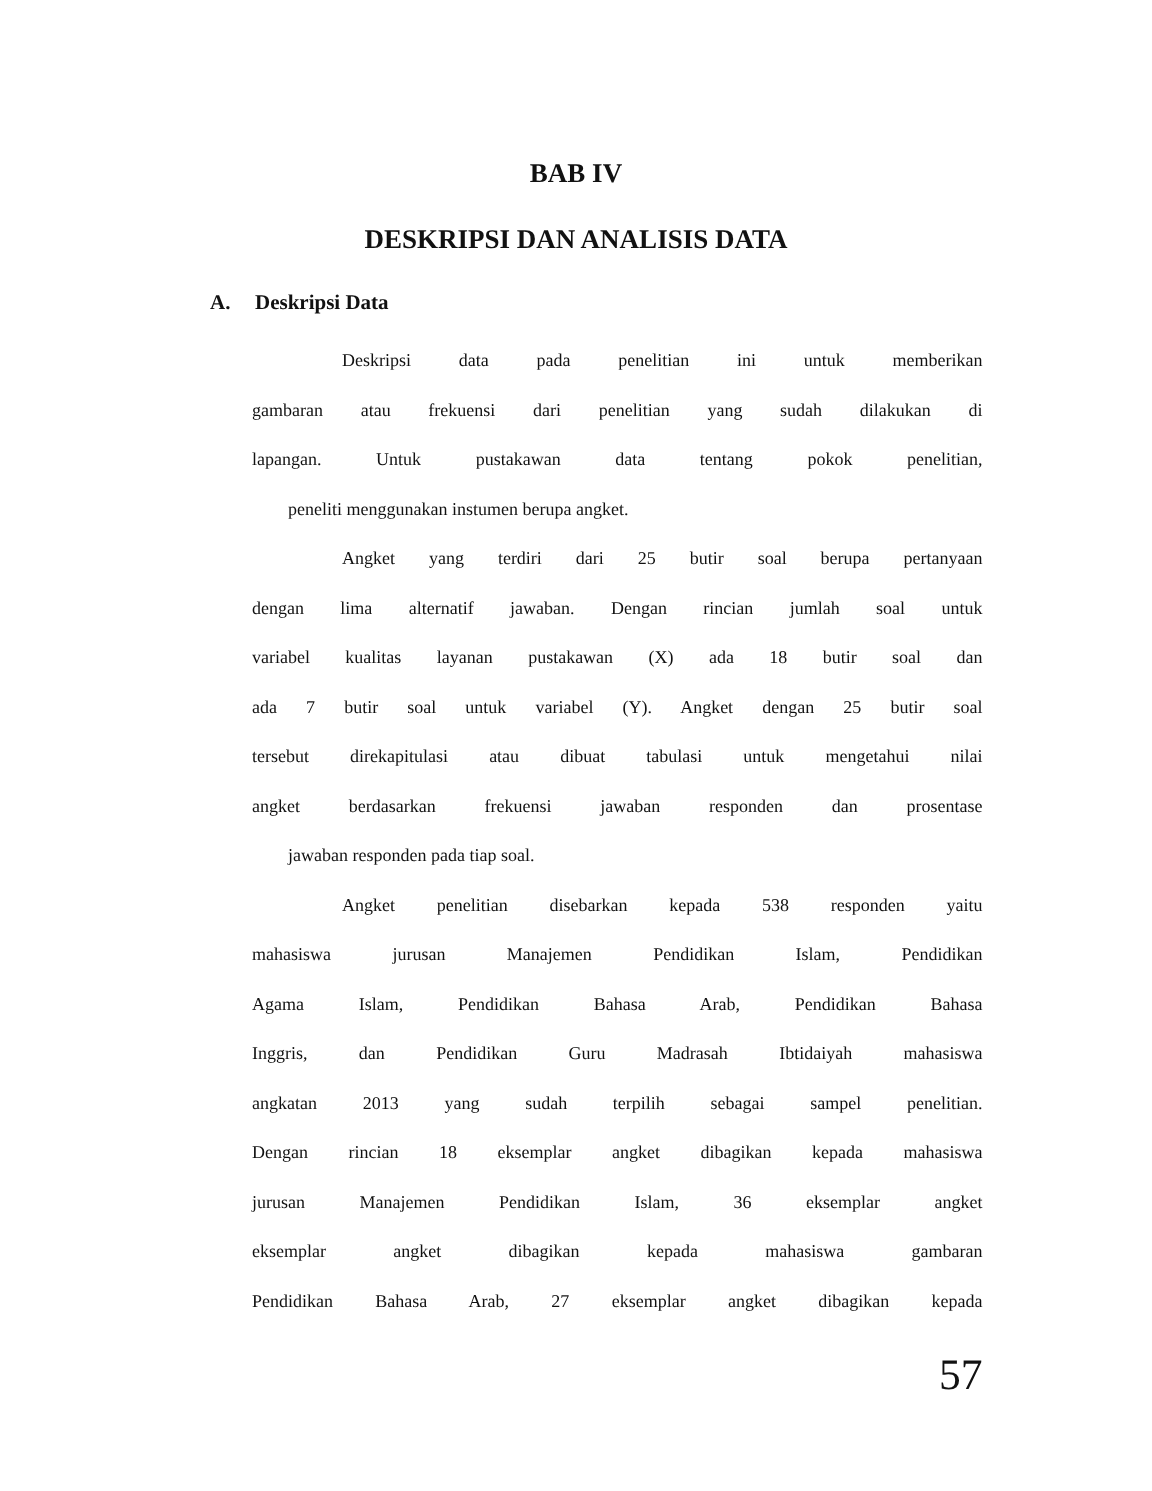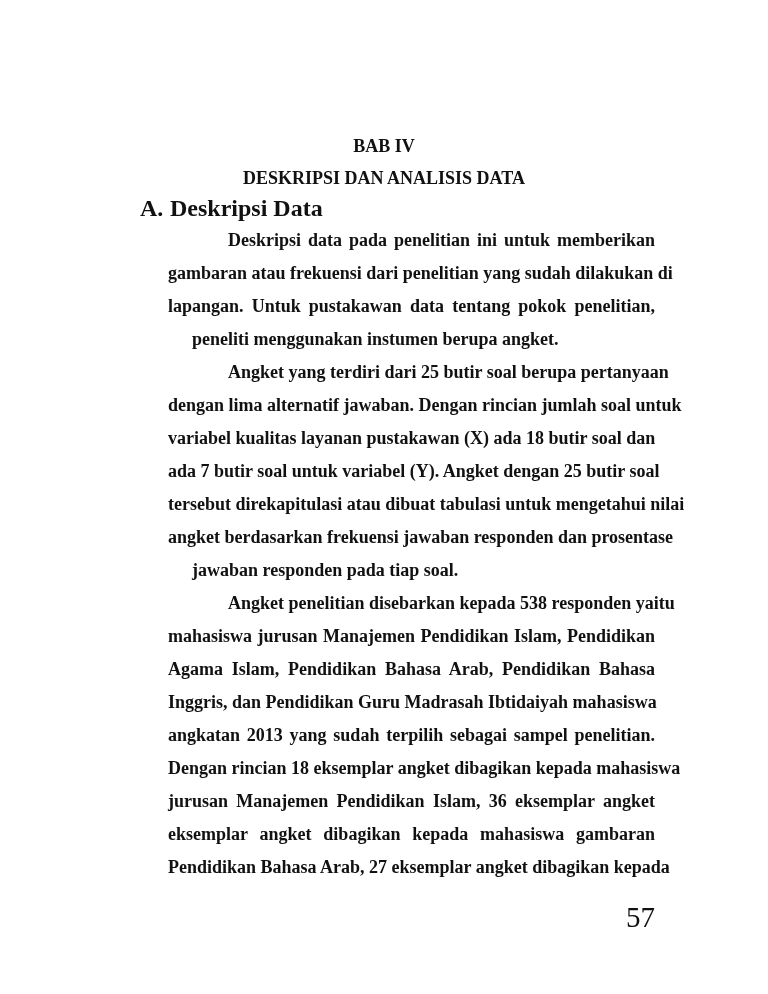--- a/index.html
+++ b/index.html
@@ -4,35 +4,34 @@
   <style>
     html, body { margin: 0; padding: 0; background: #ffffff; }
     body {
       width: 768px; height: 994px; position: relative; overflow: hidden;
       font-family: "Liberation Serif", "DejaVu Serif", serif;
       color: #111111;
     }
     .page { position: absolute; left: 0; top: 0; width: 768px; height: 994px; }
     .chapter {
       position: absolute; left: 0; width: 768px; text-align: center;
-      font-weight: bold; font-size: 18px; margin-top: 31px;
+      font-weight: bold; font-size: 18px;
     }
     #ch-num { top: 105px; }
-    #ch-title { top: 137px; text-align: center; }
+    #ch-title { top: 149px; text-align: center; }
     .section-head {
       position: absolute; left: 140px; top: 195px;
-      font-weight: bold; font-size: 24px;
+      font-weight: bold; font-size: 14px;
     }
     .section-head .letter { display: inline-block; width: 30px; }
     .body-lines { position: absolute; left: 168px; top: 224px; width: 487px; }
     .line {
-      height: 33px; line-height: 33px; font-size: 18px;
+      height: 33px; line-height: 33px; font-size: 12px;
       text-align: justify; text-align-last: justify; white-space: nowrap;
       overflow: visible;
-      font-weight: bold;
     }
     .line.nj { text-align: center; text-align-last: left; margin-left: 24px; }
     .line.indent { padding-left: 60px; }
     .page-number {
       position: absolute; right: 113px; top: 901px;
       font-size: 29px;
     }
   </style>
 </head>
 <body>

